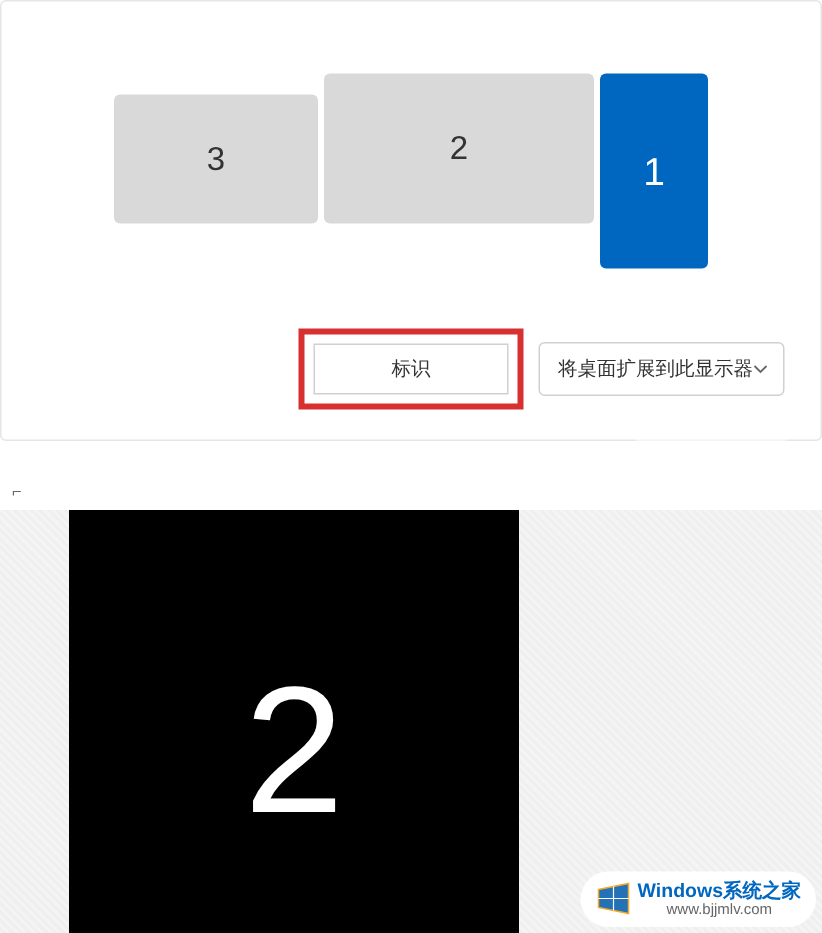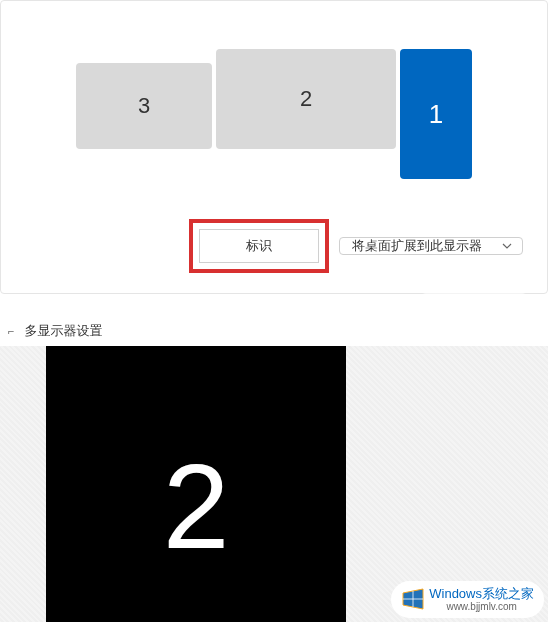--- a/index.html
+++ b/index.html
@@ -63,38 +63,38 @@
       gap: 10px;
       padding: 10px 24px 0 24px;
       position: relative;
     }
     .identify-button-wrap {
       border: 4px solid #d83030;
       padding: 6px;
       display: inline-block;
     }
     .identify-button {
-      width: 120px;
+      width: 130px;
       height: 34px;
       border: 1px solid #d0d0d0;
       background: #ffffff;
       font-size: 13px;
       color: #333;
       cursor: pointer;
       display: flex;
       align-items: center;
       justify-content: center;
     }
     .extend-dropdown {
-      height: 18px;
+      height: 36px;
       border: 1px solid #d0d0d0;
       background: #ffffff;
       font-size: 13px;
       color: #333;
-      padding: 0 40px 0 12px;
+      padding: 0 20px 0 12px;
       cursor: pointer;
       display: flex;
       align-items: center;
       position: relative;
       border-radius: 4px;
     }
     .chevron-down {
       position: absolute;
       right: 10px;
       top: 50%;
@@ -164,21 +164,21 @@
       height: 24px;
     }
     .watermark-text {
       display: flex;
       flex-direction: column;
       line-height: 1.1;
     }
     .watermark-title {
       font-size: 13px;
       color: #0067c0;
-      font-weight: 400;
+      font-weight: 700;
     }
     .watermark-url {
       font-size: 10px;
       color: #666;
       text-align: center;
     }
     .collapse-icon {
       font-size: 11px;
       color: #666;
     }
@@ -210,21 +210,20 @@
       <svg class="chevron-down" viewBox="0 0 10 10">
         <path d="M1 3 L5 7 L9 3" stroke="#666" stroke-width="1.2" fill="none"></path>
       </svg>
     </div>
   </div>
 </div>
 
 <div class="collapse-row">
   <div class="collapse-label-wrap">
     <span class="collapse-icon">⌐</span>
-    <span>多显示器设置</span>
   </div>
 </div>
 
 <div class="overlay-area">
   <div class="black-overlay">
     <span class="big-number">2</span>
   </div>
 </div>
 
 <div class="watermark-top"></div>

